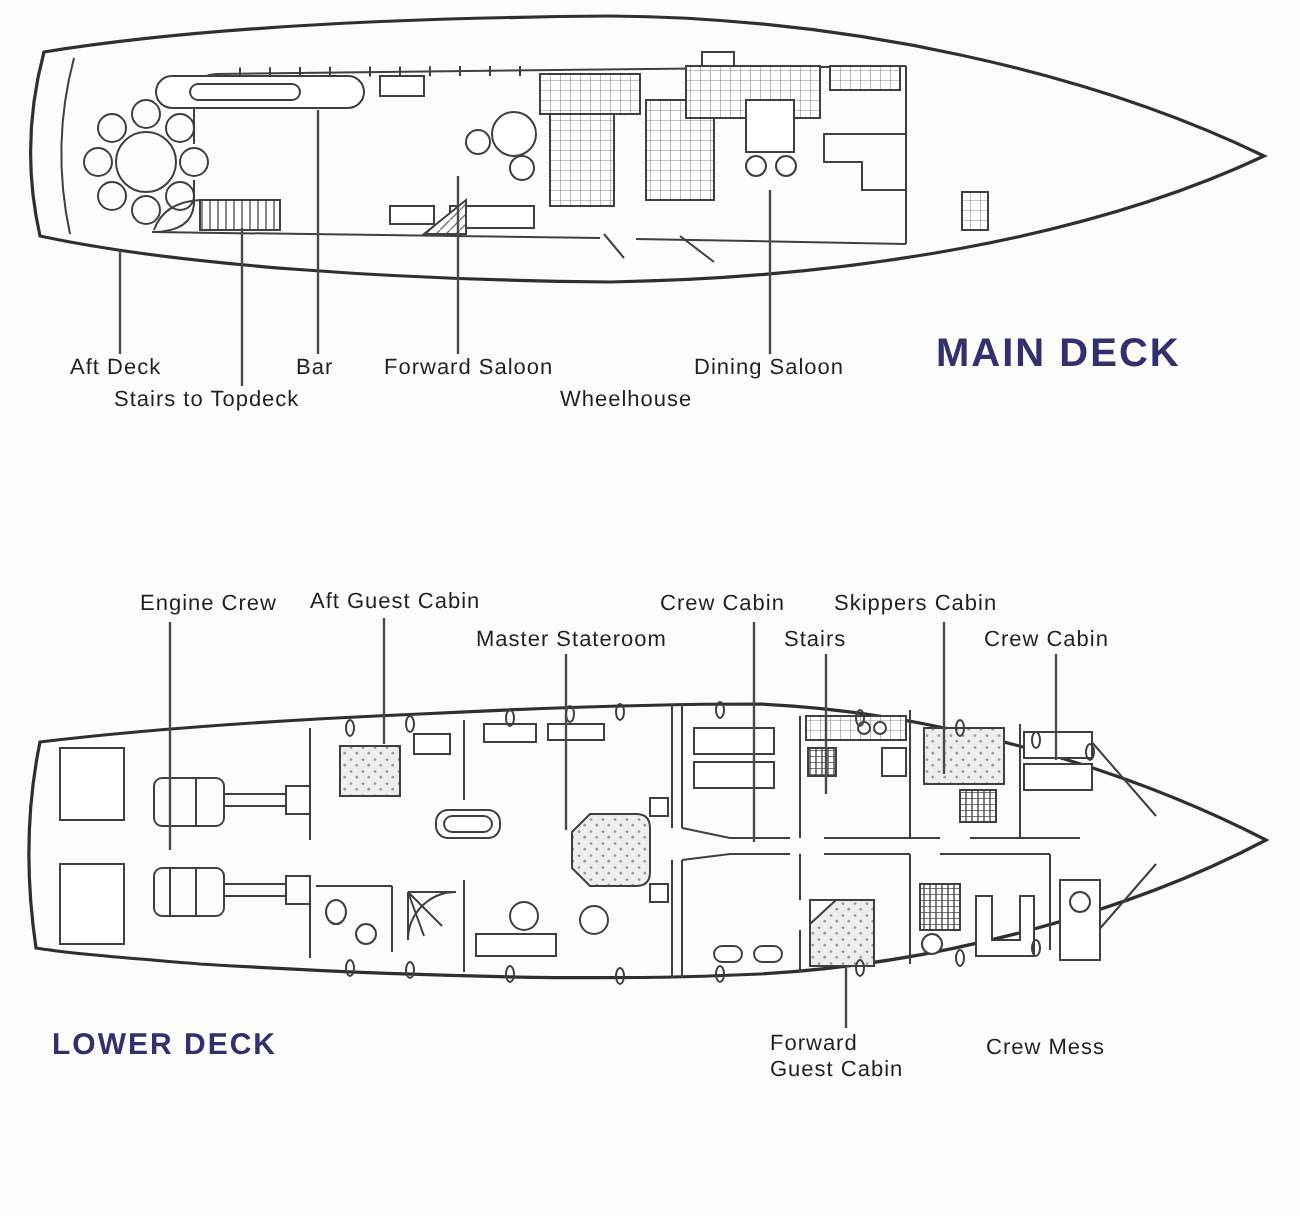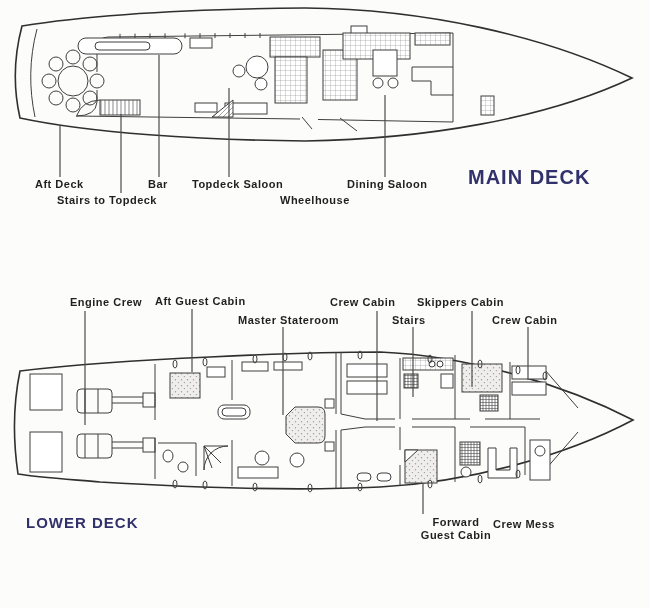--- a/index.html
+++ b/index.html
@@ -3,23 +3,23 @@
 <meta charset="utf-8">
 <style>
   html,body{margin:0;padding:0;background:#ffffff;}
   .canvas{
     position:relative;width:650px;height:608px;overflow:hidden;
     background:#fcfcfa;font-family:"Liberation Sans","DejaVu Sans",sans-serif;
   }
   .plan-svg{position:absolute;left:0;top:0;}
   .lbl{
     position:absolute;font-size:11px;line-height:13px;color:#1f1f1f;
-    letter-spacing:0.5px;white-space:nowrap;font-weight:bold;
+    letter-spacing:0.5px;white-space:nowrap;
   }
-  .lbl.center{white-space:normal;text-align:center;margin-left:32px;}
+  .lbl.center{white-space:normal;text-align:left;}
   .deck-title{
     position:absolute;font-weight:bold;color:#31316b;letter-spacing:1px;
     white-space:nowrap;
     text-align:right;
   }
   .deck-title.main{font-size:20px;}
   .deck-title.lower{font-size:15px;}
   
   .ln{stroke:#3f3f3f;stroke-width:1;fill:none;}
   .ln-thick{stroke:#2f2f2f;stroke-width:1.6;fill:none;}
@@ -254,21 +254,21 @@
         <path d="M472,311 V387"></path>
         <path d="M528,327 V380"></path>
         <path d="M423,484 V514"></path>
       </g>
     </g>
   </svg>
 
   <div class="lbl" style="left:35px;top:178px">Aft Deck</div>
   <div class="lbl" style="left:57px;top:194px">Stairs to Topdeck</div>
   <div class="lbl" style="left:148px;top:178px">Bar</div>
-  <div class="lbl" style="left:192px;top:178px">Topdeck Saloon</div>
+  <div class="lbl" style="left:192px;top:178px">Forward Saloon</div>
   <div class="lbl" style="left:280px;top:194px">Wheelhouse</div>
   <div class="lbl" style="left:347px;top:178px">Dining Saloon</div>
   <div class="deck-title main" style="left:468px;top:166px">MAIN DECK</div>
 
   <div class="lbl" style="left:70px;top:296px">Engine Crew</div>
   <div class="lbl" style="left:155px;top:295px">Aft Guest Cabin</div>
   <div class="lbl" style="left:238px;top:314px">Master Stateroom</div>
   <div class="lbl" style="left:330px;top:296px">Crew Cabin</div>
   <div class="lbl" style="left:392px;top:314px">Stairs</div>
   <div class="lbl" style="left:417px;top:296px">Skippers Cabin</div>

